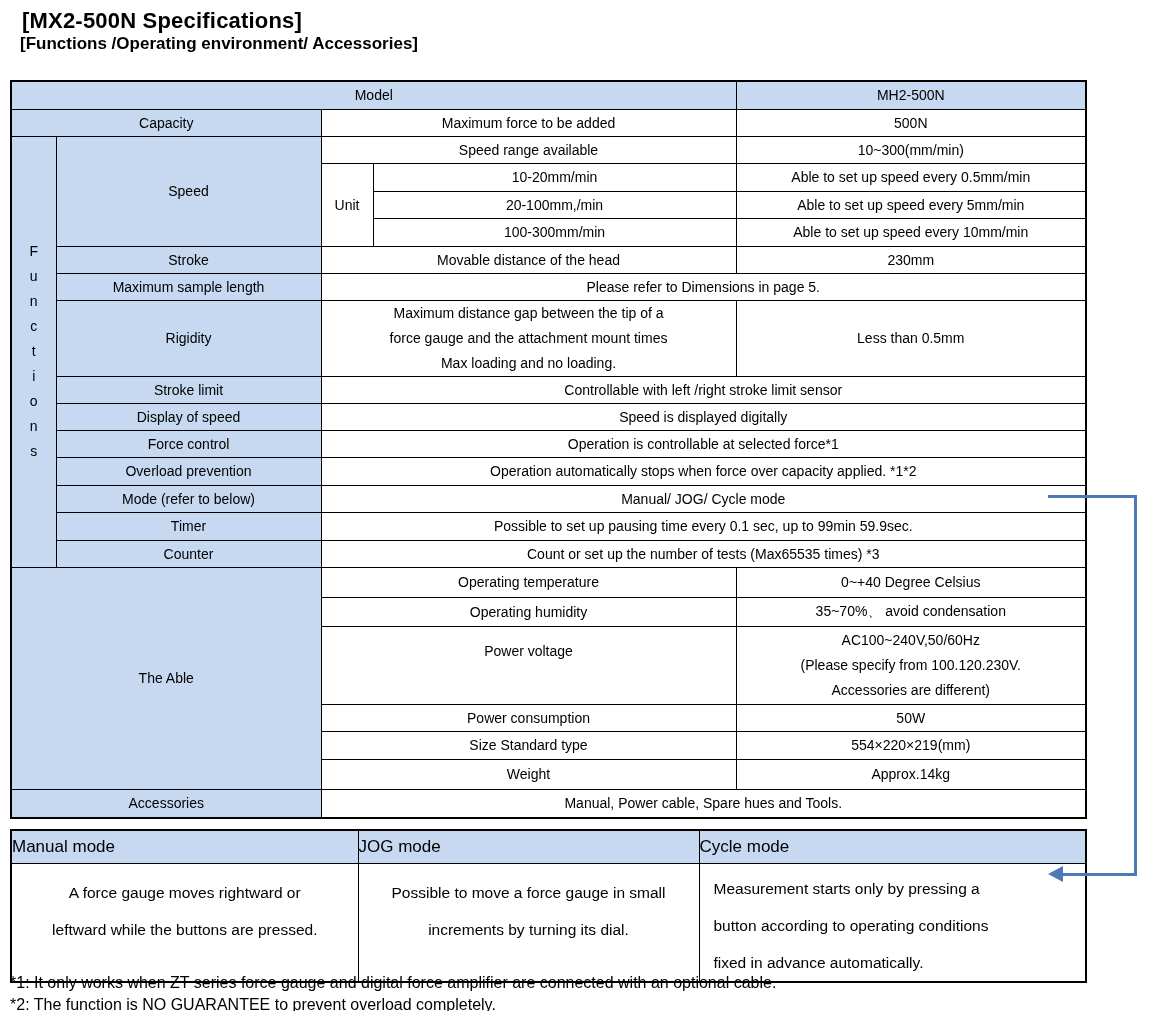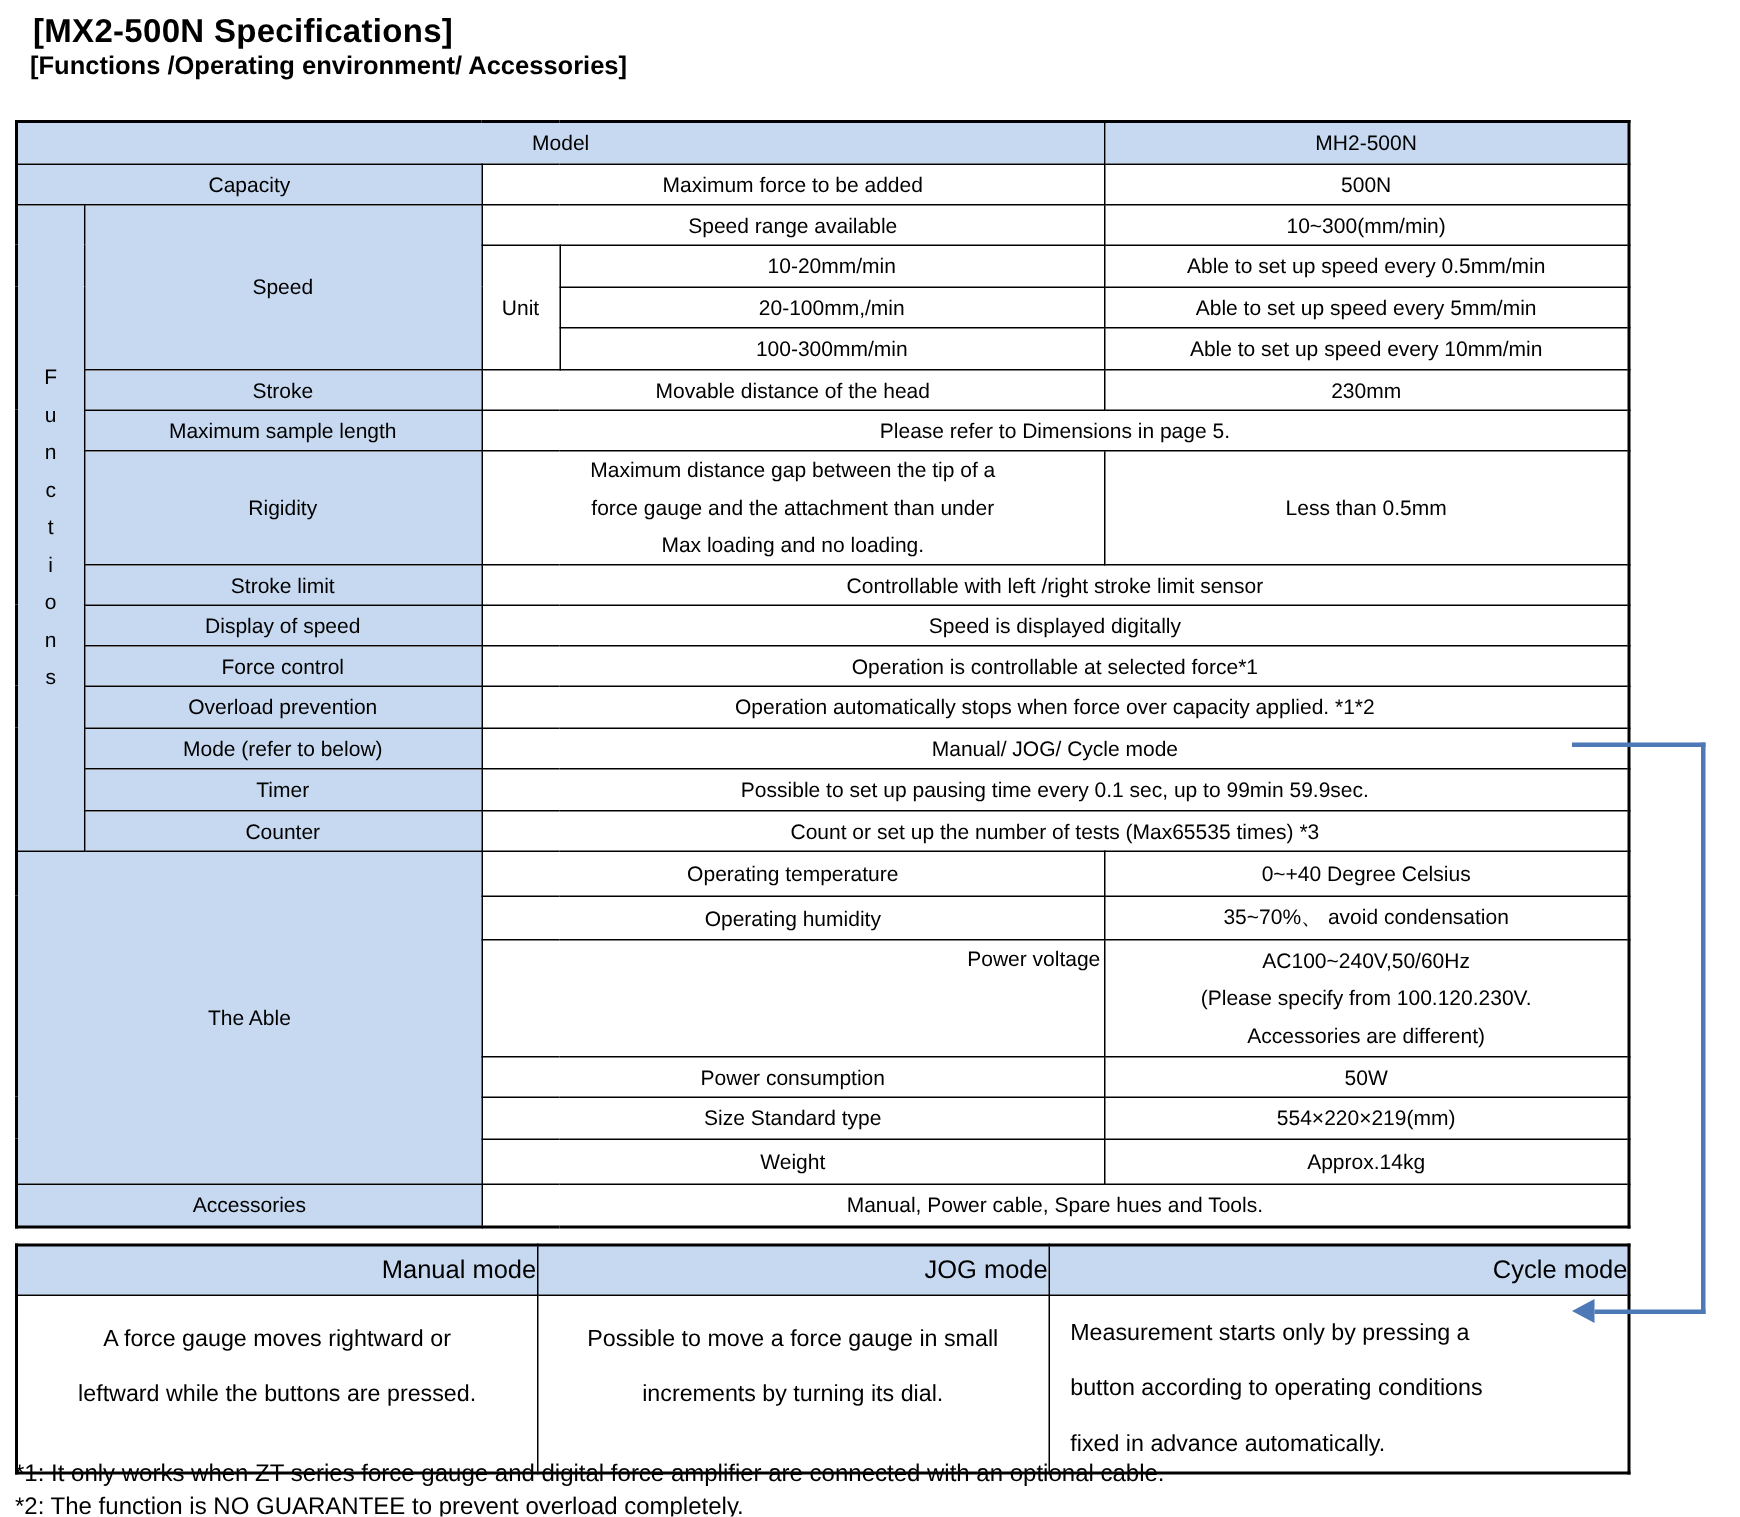--- a/index.html
+++ b/index.html
@@ -49,21 +49,21 @@
     width: 1075px;
     border-collapse: collapse; table-layout: fixed;
     border: 2px solid #000;
   }
   table.modes td {
     border: 1px solid #000;
     vertical-align: middle;
     font-size: 15.5px;
     padding: 0;
   }
-  table.modes td.mhdr { background:#c6d9f0; text-align: right; font-size: 17px; height: 33px; }
+  table.modes td.mhdr { background:#c6d9f0; text-align: left; font-size: 17px; height: 33px; }
   table.modes td.mbody { height: 108px; vertical-align: top; }
   .mode-lines { padding-top: 10px; }
   .mode-lines div { line-height: 37px; }
   .mode-center .mode-lines div { text-align: center; }
   .mode-left .mode-lines { padding-left: 14px; padding-top: 6px; }
   .mode-left .mode-lines div { text-align: left; }
 
   .footnotes { position: absolute; left: 10px; top: 972px; font-size: 16px; }
   .footnotes div { line-height: 22px; }
 
@@ -143,21 +143,21 @@
 
     <tr style="height:27px">
       <td class="blue lbl">Maximum sample length</td>
       <td colspan="3">Please refer to Dimensions in page 5.</td>
     </tr>
 
     <tr style="height:76px">
       <td class="blue lbl">Rigidity</td>
       <td colspan="2" class="multiline">
         <div>Maximum distance gap between the tip of a</div>
-        <div>force gauge and the attachment than under</div>
+        <div>force gauge and the attachment mount times</div>
         <div>Max loading and no loading.</div>
       </td>
       <td>Less than 0.5mm</td>
     </tr>
 
     <tr style="height:27px">
       <td class="blue lbl">Stroke limit</td>
       <td colspan="3">Controllable with left /right stroke limit sensor</td>
     </tr>
 
@@ -194,21 +194,21 @@
     <tr style="height:30px">
       <td class="blue lbl" rowspan="6" colspan="2">The Able</td>
       <td colspan="2">Operating temperature</td>
       <td>0~+40 Degree Celsius</td>
     </tr>
     <tr style="height:29px">
       <td colspan="2">Operating humidity</td>
       <td>35~70%、 avoid condensation</td>
     </tr>
     <tr style="height:78px">
-      <td colspan="2" style="vertical-align:top; padding-top:4px;text-align:right;">Power voltage</td>
+      <td colspan="2" style="vertical-align:top; padding-top:16px;">Power voltage</td>
       <td class="multiline">
         <div>AC100~240V,50/60Hz</div>
         <div>(Please specify from 100.120.230V.</div>
         <div>Accessories are different)</div>
       </td>
     </tr>
     <tr style="height:27px">
       <td colspan="2">Power consumption</td>
       <td>50W</td>
     </tr>

